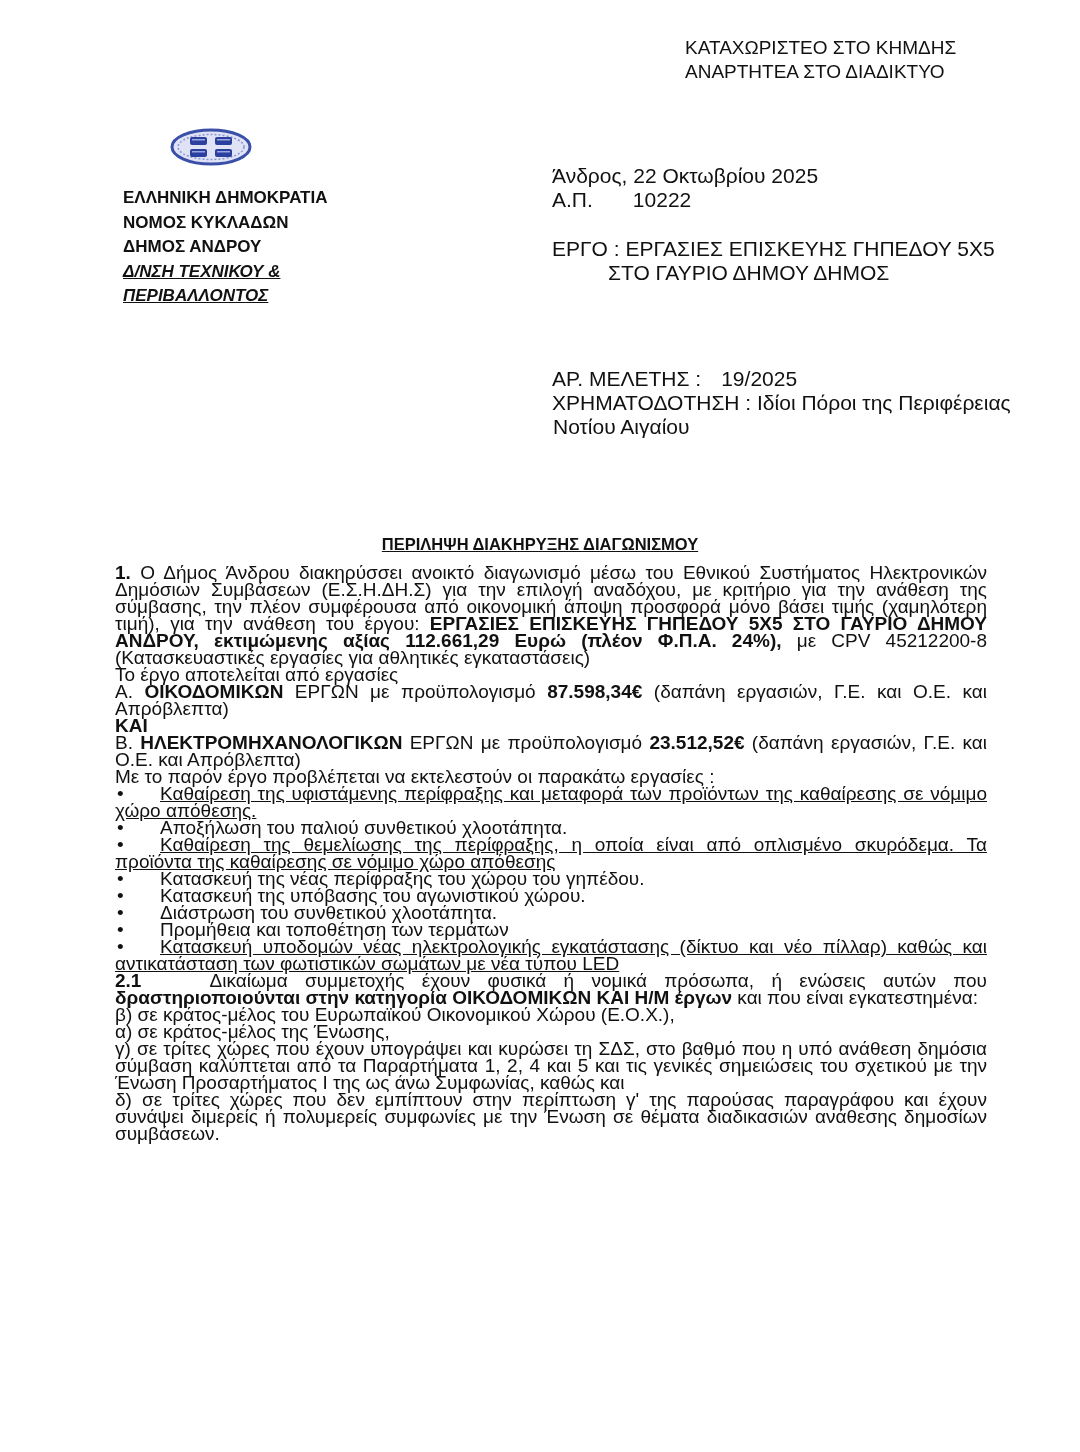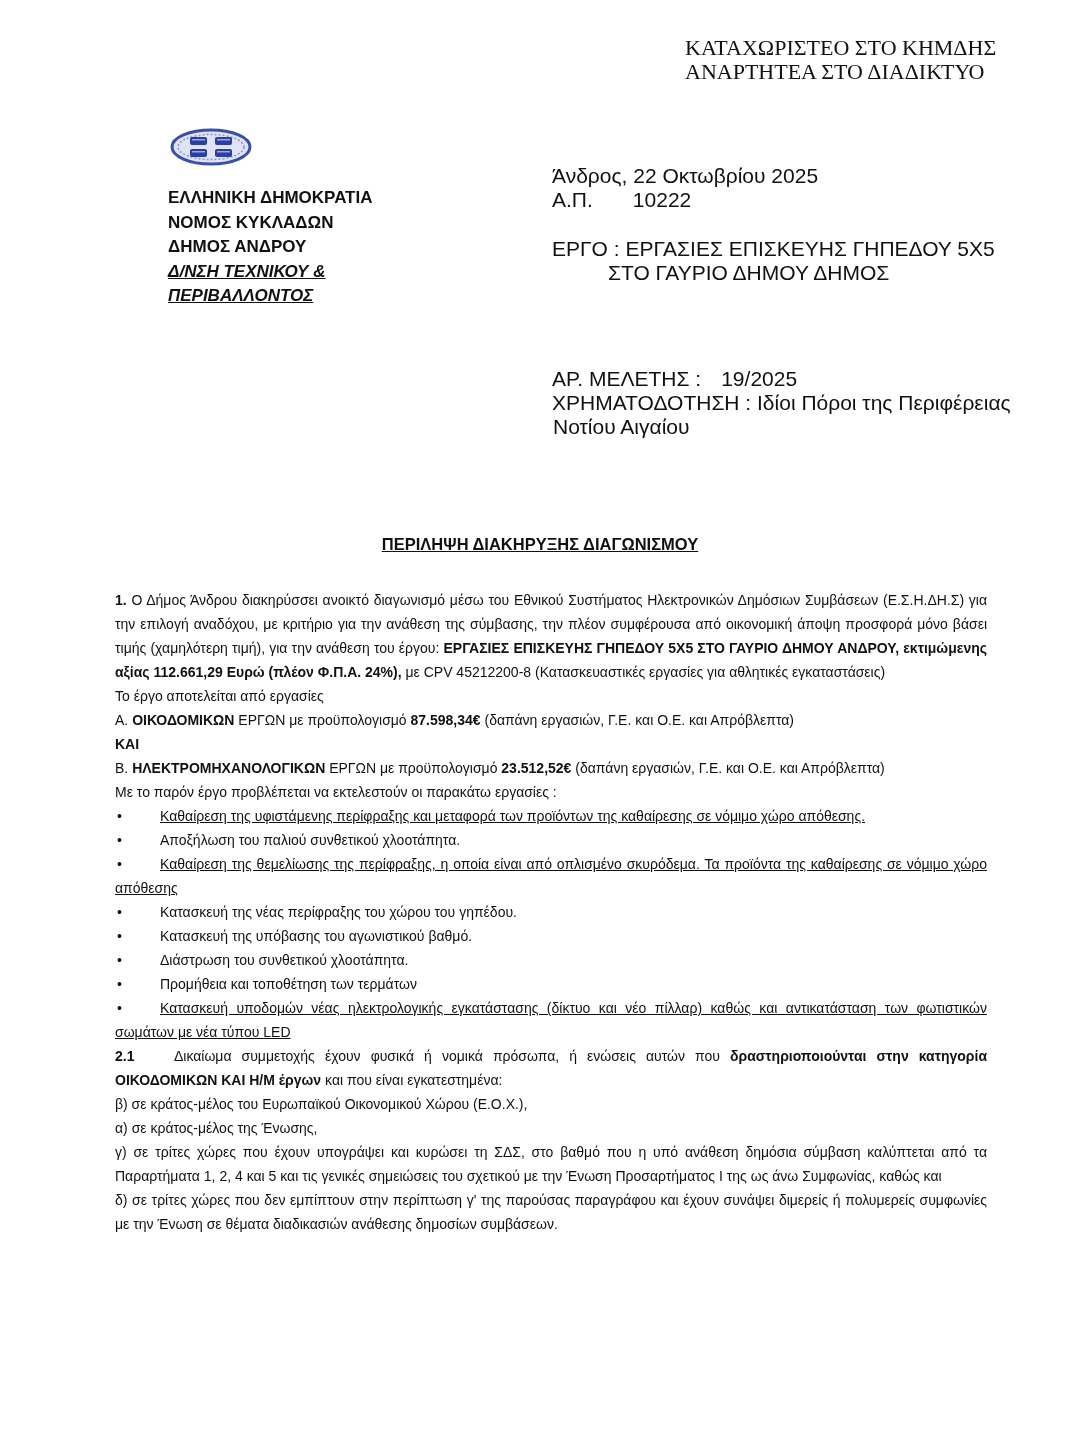--- a/index.html
+++ b/index.html
@@ -1,27 +1,27 @@
 <!DOCTYPE html>
 <html><head>
 <meta charset="utf-8">
 <style>
   html, body { margin:0; padding:0; background:#ffffff; }
   body { width:1080px; height:1452px; position:relative; overflow:hidden;
          font-family:"Liberation Sans", "DejaVu Sans", sans-serif; color:#111; }
   .abs { position:absolute; }
-  .hdr-right { left:685px; top:36px; font-size:22px; line-height:24px;font-family:Liberation Serif, serif; }
+  .hdr-right { left:685px; top:36px; font-size:19px; line-height:24px; }
   .emblem { left:170px; top:128px; width:82px; height:38px; }
-  .org { left:123px; top:186px; font-size:17px; font-weight:bold; line-height:24.5px;margin-left:45px; }
+  .org { left:123px; top:186px; font-size:17px; font-weight:bold; line-height:24.5px; }
   .org .it { font-style:italic;text-decoration:underline; }
   .meta { left:552px; top:164px; font-size:21px; line-height:24px; }
   .meta .row { white-space:pre; }
   .title { left:0; width:1080px; top:535px; text-align:center; font-size:16.5px;
            font-weight:bold; text-decoration:underline; }
-  .body { left:115px; top:588px; width:872px; font-size:14px; line-height:24px; }
+  .body { left:115px; top:564px; width:872px; font-size:19px; line-height:17px; }
   .body p { margin:0; text-align:justify; }
   .body b { font-weight:bold; }
   .bullet { display:flex; }
   .bullet .dot { width:43px; flex:none; padding-left:2px; }
   .bullet .txt { flex:1; text-align:justify; }
   .bullet.wrap { display:block; text-align:justify;text-decoration:underline; }
   .bullet.wrap .dot { display:inline-block; width:43px; }
 </style>
 </head>
 <body>
@@ -82,21 +82,21 @@
       <span class="dot">•</span>
       <span class="txt">Αποξήλωση του παλιού συνθετικού χλοοτάπητα.</span>
     </div>
   <div class="bullet wrap"><span class="dot">•</span><span>Καθαίρεση της θεμελίωσης της περίφραξης, η οποία είναι από οπλισμένο σκυρόδεμα. Τα προϊόντα της καθαίρεσης σε νόμιμο χώρο απόθεσης</span></div>
   <div class="bullet">
       <span class="dot">•</span>
       <span class="txt">Κατασκευή της νέας περίφραξης του χώρου του γηπέδου.</span>
     </div>
   <div class="bullet">
       <span class="dot">•</span>
-      <span class="txt">Κατασκευή της υπόβασης του  αγωνιστικού   βαθμό.</span>
+      <span class="txt">Κατασκευή της υπόβασης του  αγωνιστικού   χώρου.</span>
     </div>
   <div class="bullet">
       <span class="dot">•</span>
       <span class="txt">Διάστρωση   του   συνθετικού χλοοτάπητα.</span>
     </div>
   <div class="bullet">
       <span class="dot">•</span>
       <span class="txt">Προμήθεια και τοποθέτηση των τερμάτων</span>
     </div>
   <div class="bullet wrap"><span class="dot">•</span><span>Κατασκευή υποδομών νέας ηλεκτρολογικής εγκατάστασης (δίκτυο και νέο πίλλαρ) καθώς και αντικατάσταση των φωτιστικών σωμάτων με νέα τύπου LED</span></div>

